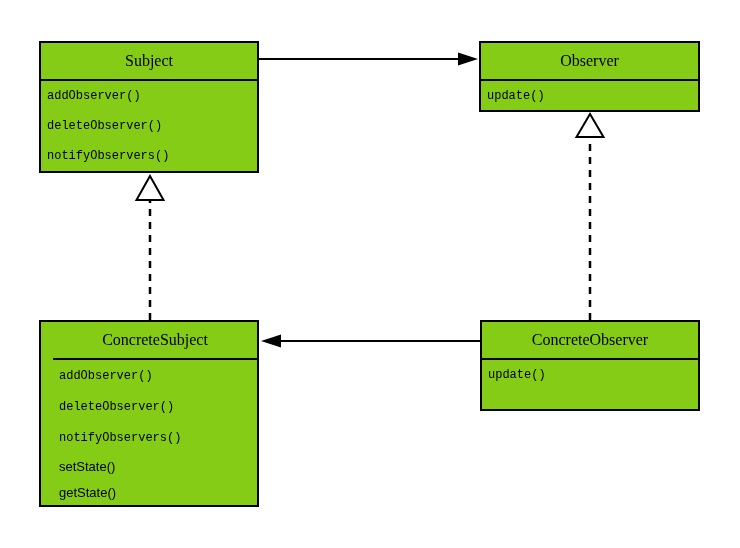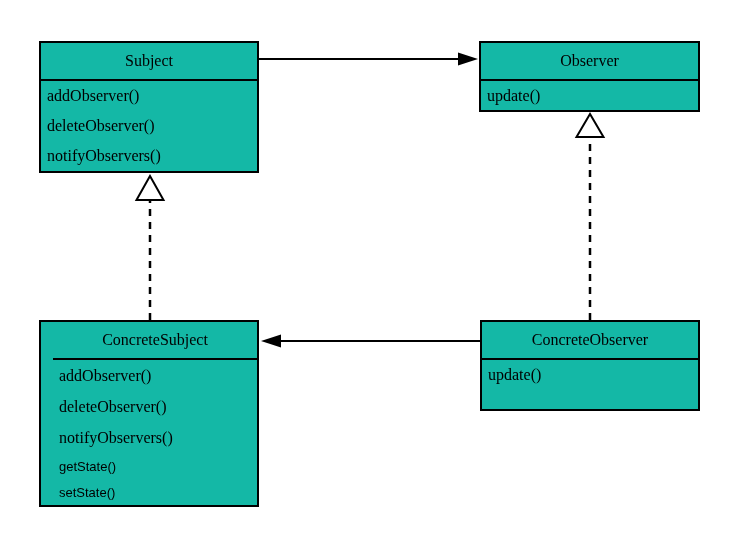--- a/index.html
+++ b/index.html
@@ -18,21 +18,21 @@
     position: absolute;
     left: 0;
     top: 0;
     width: 740px;
     height: 548px;
   }
   .uml-class {
     position: absolute;
     box-sizing: border-box;
     border: 2px solid #000000;
-    background: #14b8a6;
+    background: #84cc16;
   }
   .uml-title {
     box-sizing: border-box;
     border-bottom: 2px solid #000000;
     height: 38px;
     display: flex;
     align-items: center;
     justify-content: center;
     font-family: "Liberation Serif", "DejaVu Serif", serif;
     font-size: 16px;
@@ -40,22 +40,22 @@
   }
   .uml-methods {
     margin: 0;
     padding: 0;
     list-style: none;
   }
   .uml-methods li {
     display: flex;
     align-items: center;
     padding-left: 6px;
-    font-family: Liberation Serif, serif;
-    font-size: 16px;
+    font-family: Liberation Mono, monospace;
+    font-size: 12px;
     color: #000000;
   }
   .box-subject          { left: 39px;  top: 41px;  width: 220px; height: 132px; }
   .box-subject .uml-methods li { height: 30px; }
   .box-observer         { left: 479px; top: 41px;  width: 221px; height: 71px; }
   .box-observer .uml-methods li { height: 29px; }
   .box-concretesubject  { left: 39px;  top: 320px; width: 220px; height: 187px; padding-left: 12px; }
   .box-concretesubject .uml-methods li { height: 31px; }
   .box-concretesubject .uml-methods li.alt-font {
     height: 26px;
@@ -108,22 +108,22 @@
       <li>update()</li>
     </ul>
   </div>
 
   <div class="uml-class box-concretesubject">
     <div class="uml-title">ConcreteSubject</div>
     <ul class="uml-methods">
       <li>addObserver()</li>
       <li>deleteObserver()</li>
       <li>notifyObservers()</li>
+      <li class="alt-font">setState()</li>
       <li class="alt-font">getState()</li>
-      <li class="alt-font">setState()</li>
     </ul>
   </div>
 
   <div class="uml-class box-concreteobserver">
     <div class="uml-title">ConcreteObserver</div>
     <ul class="uml-methods">
       <li>update()</li>
     </ul>
   </div>
 

